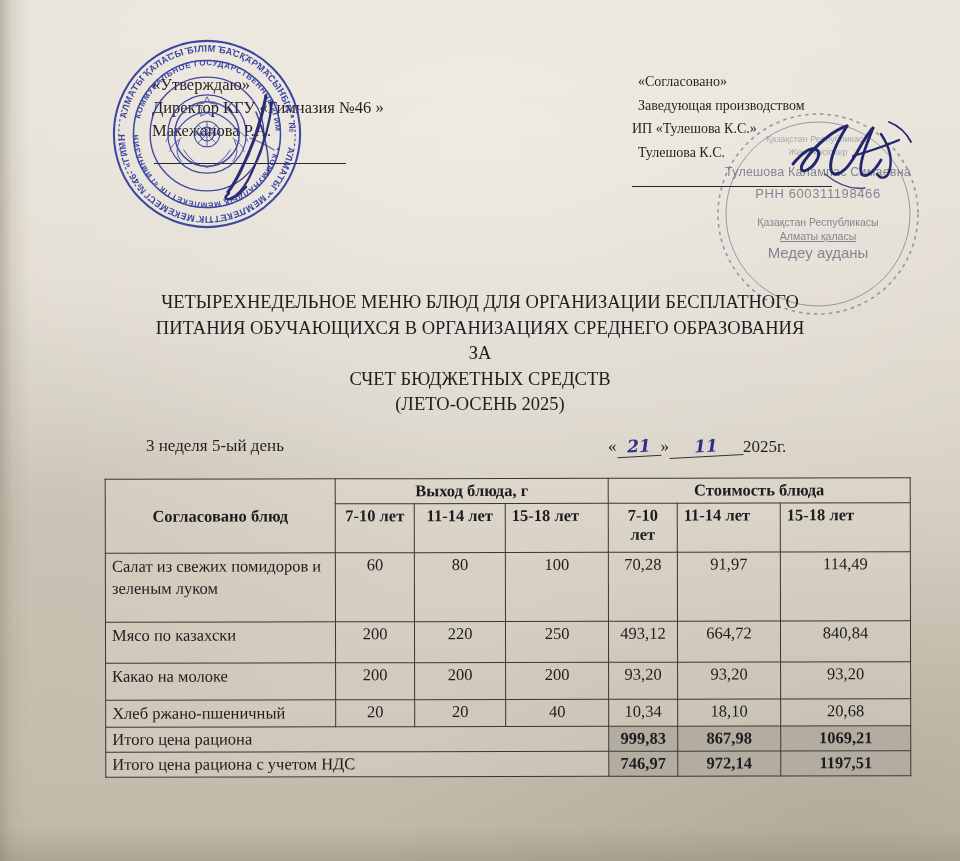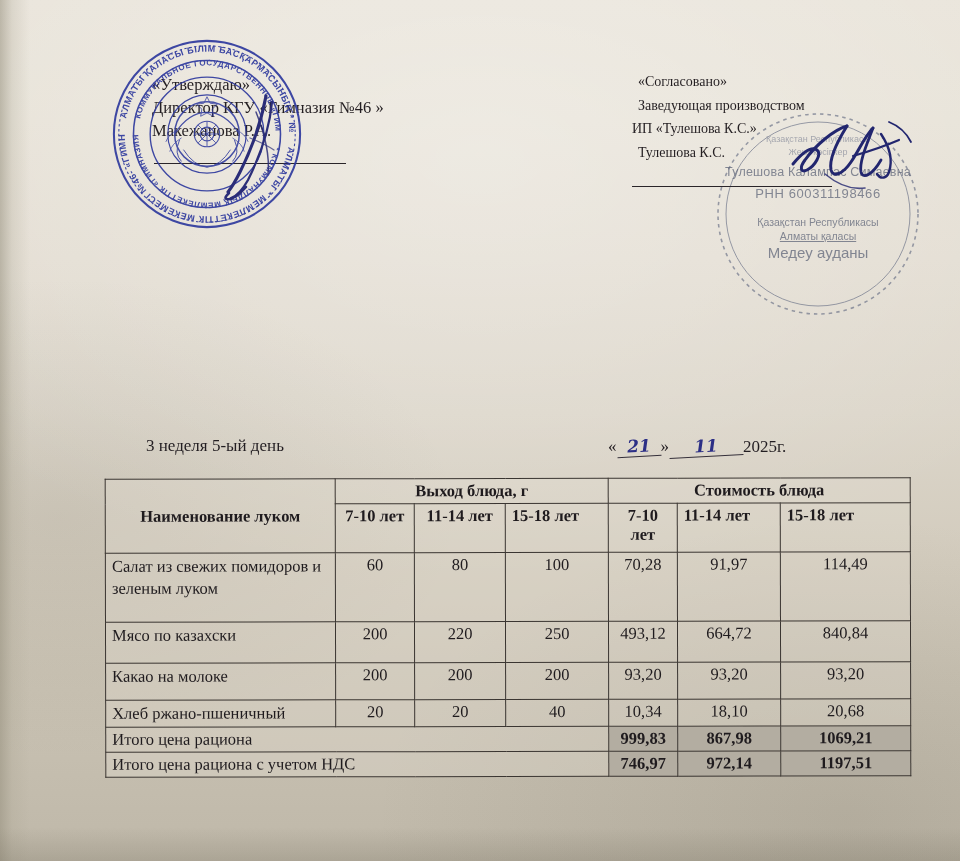--- a/index.html
+++ b/index.html
@@ -388,40 +388,46 @@
   </div>
 
   <div class="hdr-right">
     <span class="ind in1">«Согласовано»</span>
     <span class="ind in1">Заведующая производством</span>
     <span class="ind">ИП «Тулешова К.С.»</span>
     <span class="ind in1">Тулешова К.С.</span>
     <span class="sig-rule2"></span>
   </div>
 
+  <div class="title-block">
+    <div>ЧЕТЫРЕХНЕДЕЛЬНОЕ МЕНЮ БЛЮД ДЛЯ ОРГАНИЗАЦИИ БЕСПЛАТНОГО</div>
+    <div>ПИТАНИЯ ОБУЧАЮЩИХСЯ В ОРГАНИЗАЦИЯХ СРЕДНЕГО ОБРАЗОВАНИЯ ЗА</div>
+    <div>СЧЕТ БЮДЖЕТНЫХ СРЕДСТВ</div>
+    <div>(ЛЕТО-ОСЕНЬ 2025)</div>
+  </div>
 
   <div class="dayline">3 неделя 5-ый день</div>
   <div class="dateline">
     <span>«</span><span class="slot d">21</span><span>»</span><span class="slot m">11</span><span>2025г.</span>
   </div>
 
   <div class="tbl-wrap">
     <table class="menu">
       <colgroup>
         <col class="c-name">
           <col class="c-o1">
           <col class="c-o2">
           <col class="c-o3">
         <col class="c-p1">
           <col class="c-p2">
           <col class="c-p3">
       </colgroup>
       <thead>
         <tr>
-          <th class="hname" rowspan="2">Наименование луком</th>
+          <th class="hname" rowspan="2">Согласовано блюд</th>
           <th class="hgroup" colspan="3">Выход блюда, г</th>
           <th class="hgroup" colspan="3">Стоимость блюда</th>
         </tr>
         <tr>
           <th class="sub">7-10 лет</th>
           <th class="sub">11-14 лет</th>
           <th class="sub wide">15-18 лет</th>
           <th class="sub">7-10 лет</th>
           <th class="sub wide">11-14 лет</th>
           <th class="sub wide">15-18 лет</th>

